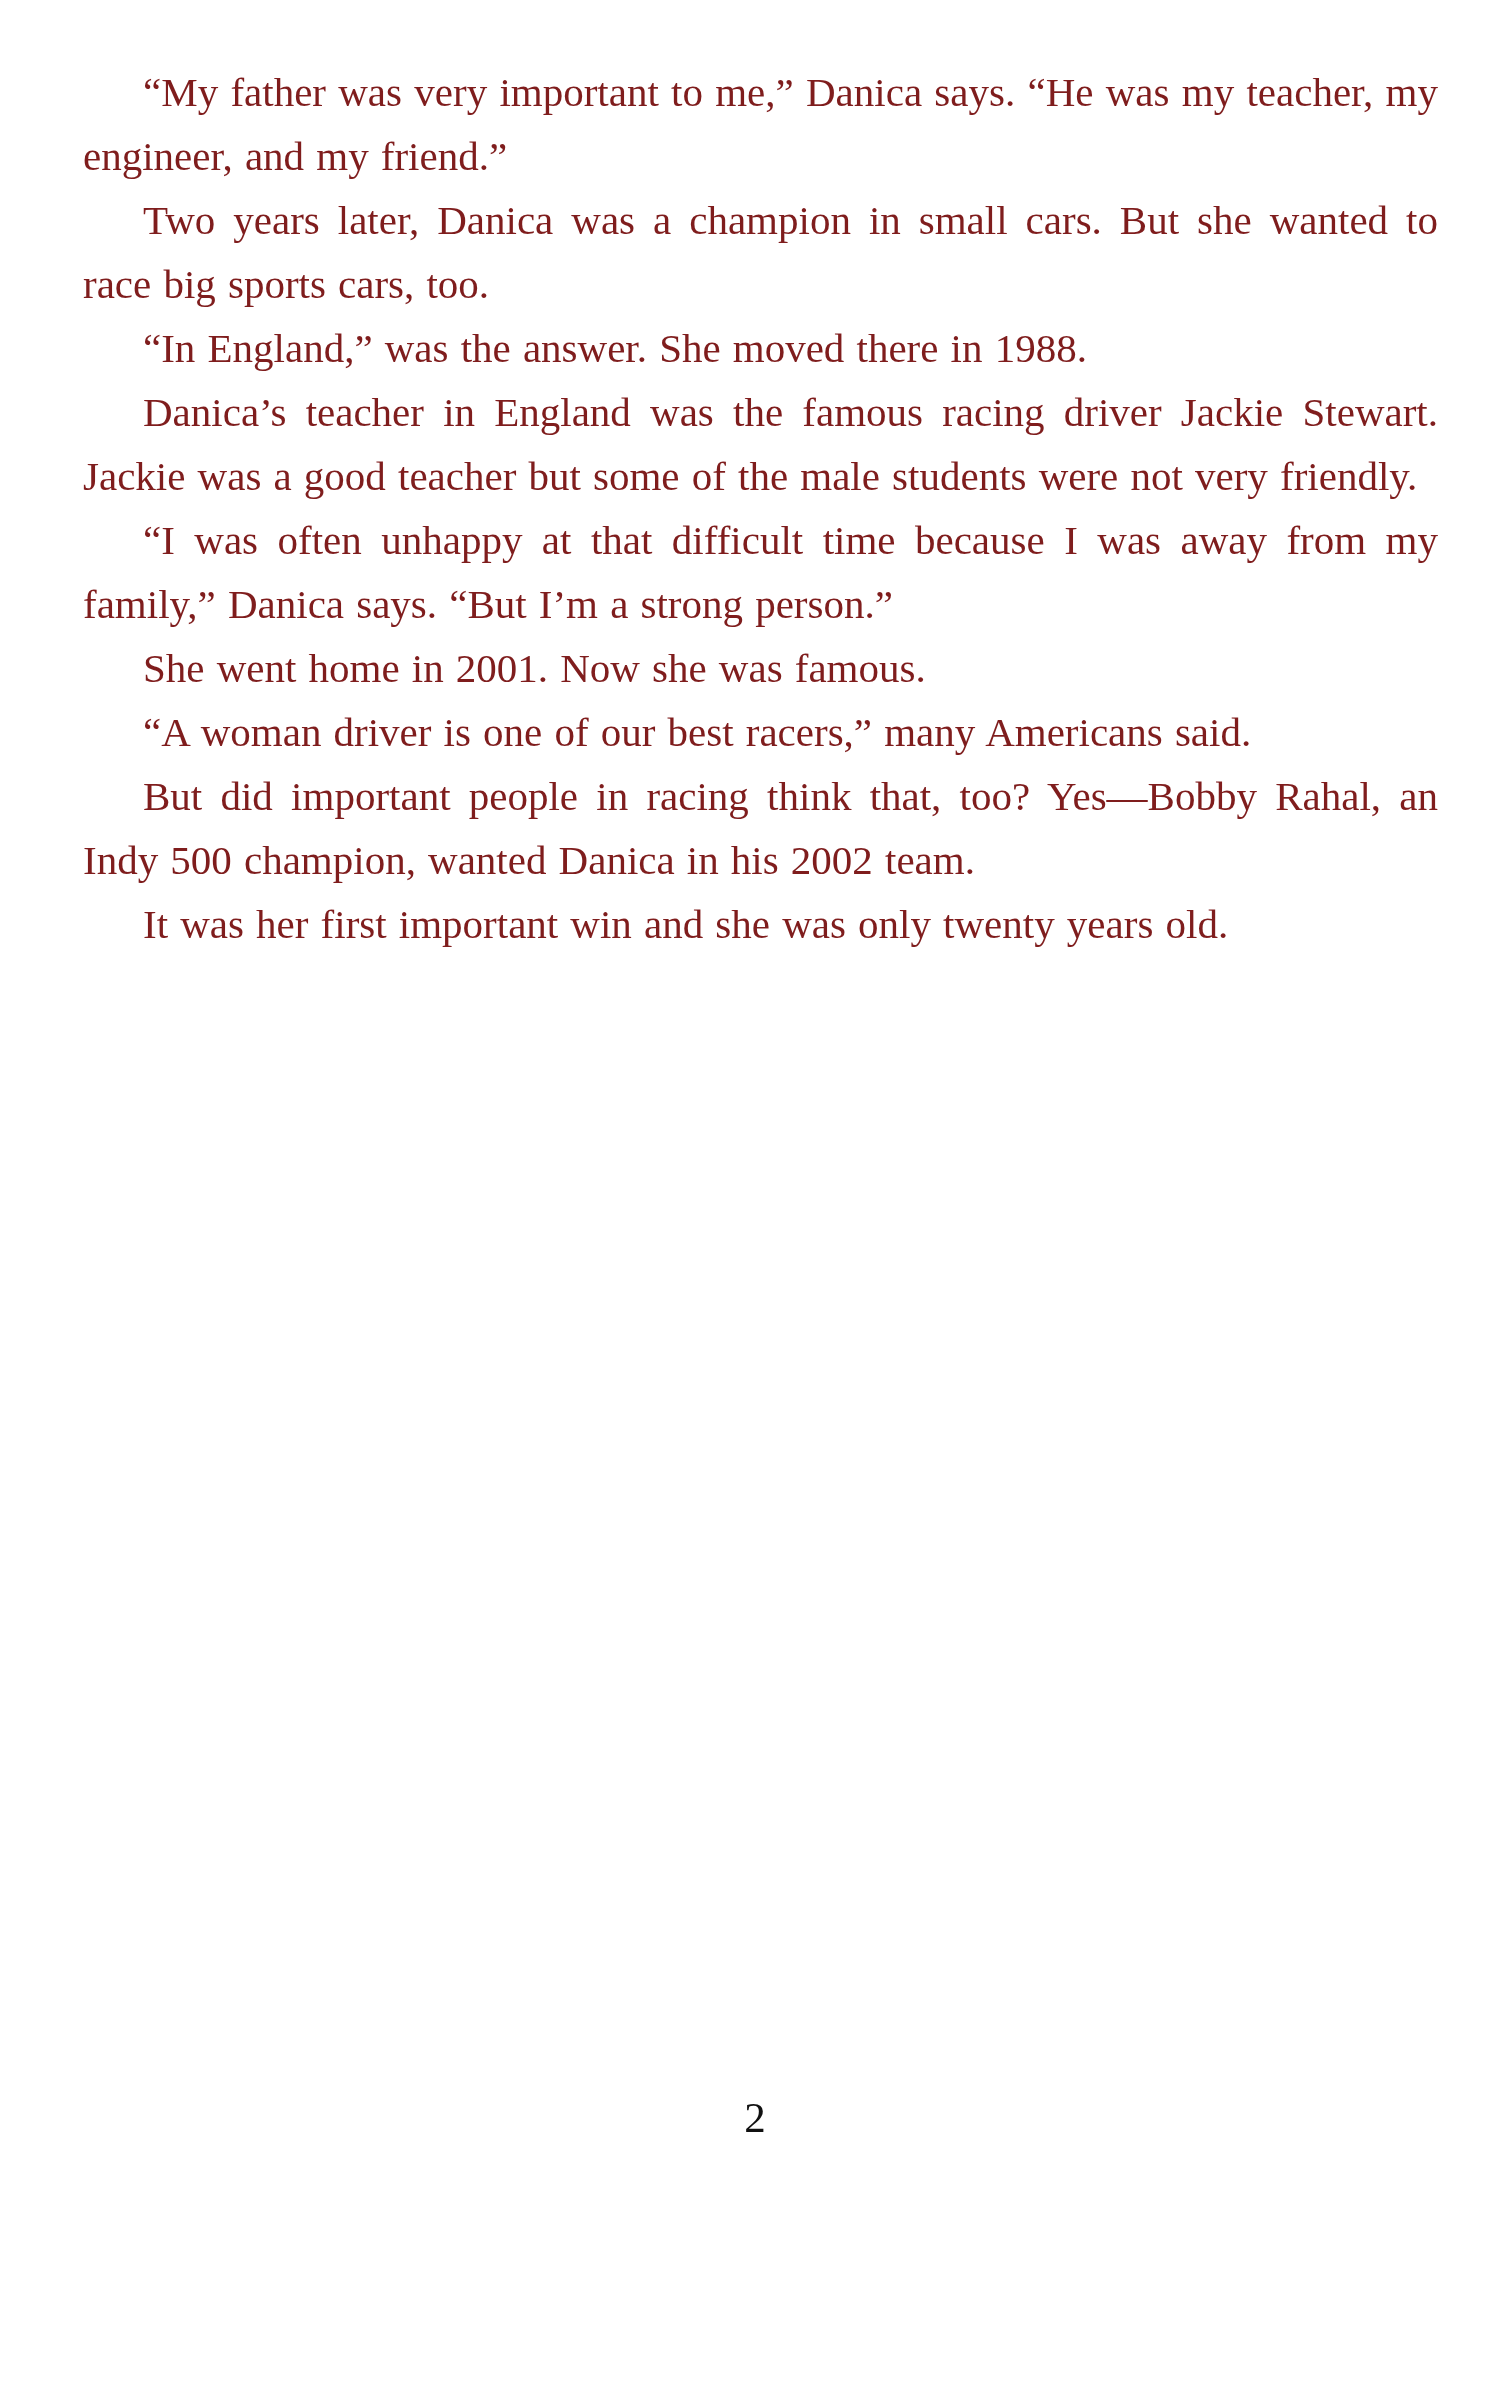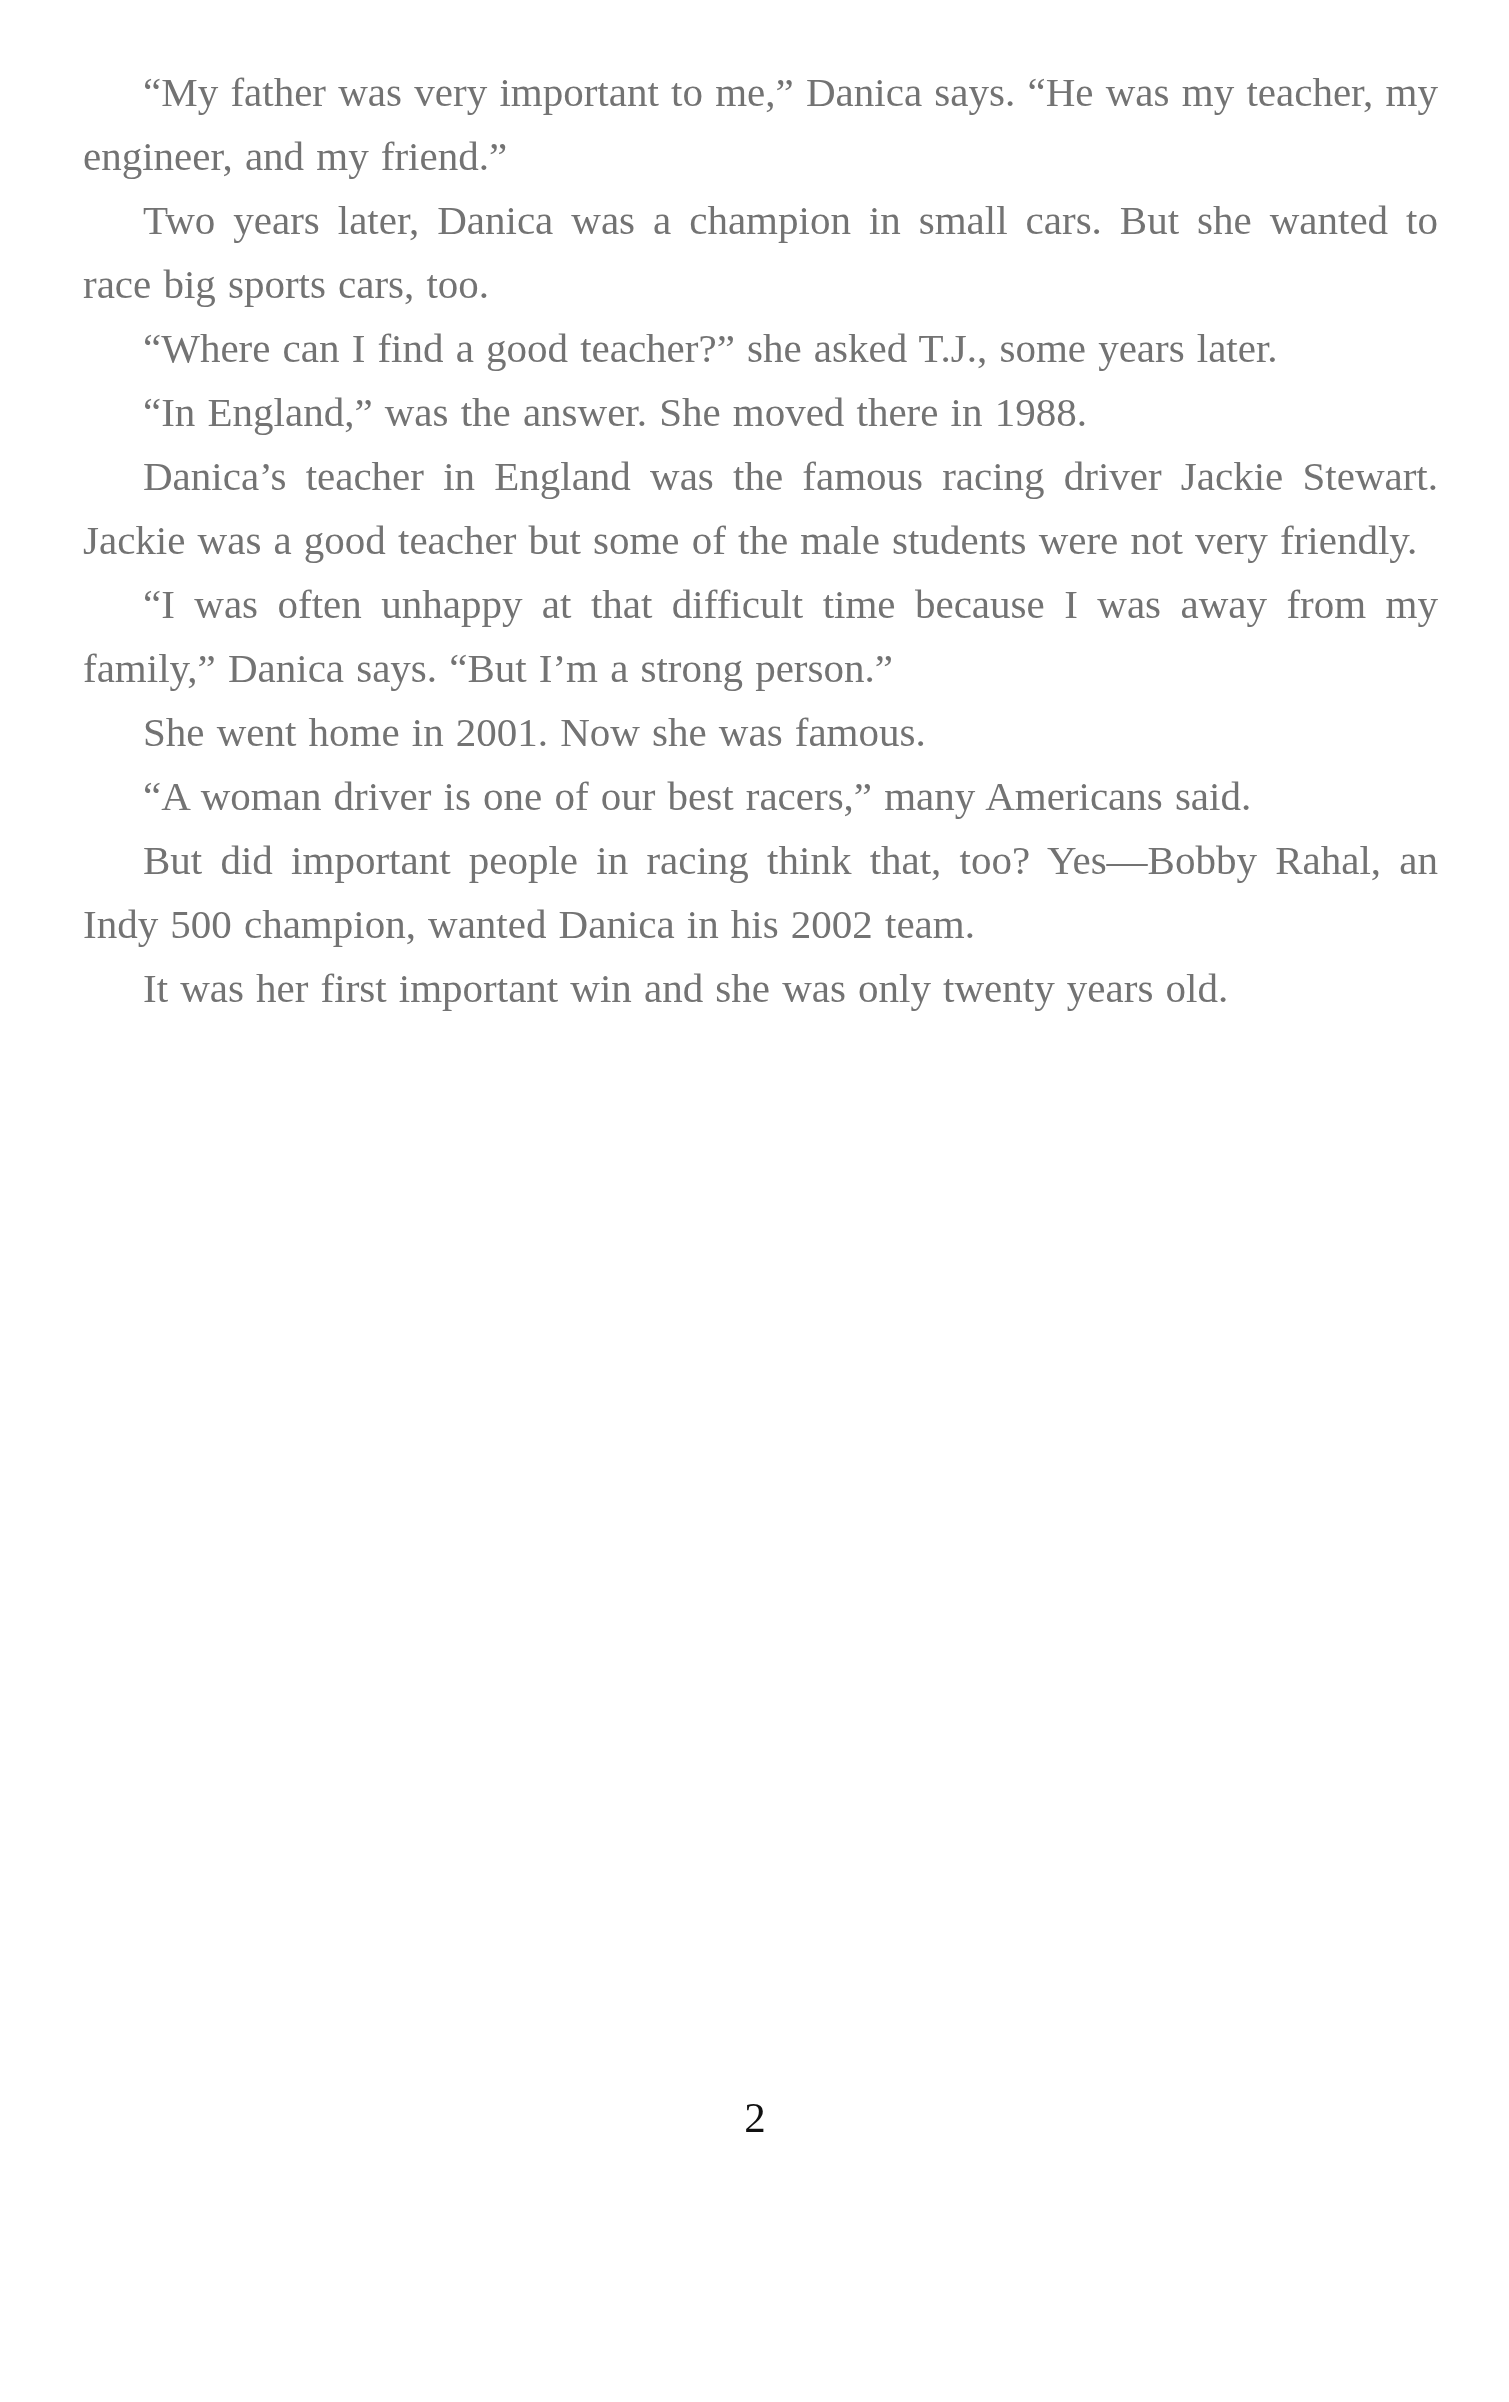--- a/index.html
+++ b/index.html
@@ -14,21 +14,21 @@
     background: #ffffff;
     box-sizing: border-box;
     overflow: hidden;
   }
   .text-block {
     position: absolute;
     top: 60px;
     left: 83px;
     width: 1355px;
     font-family: "Liberation Serif", "DejaVu Serif", serif;
-    color: #737373;
+    color: #7f1d1d;
   }
   .text-block p {
     margin: 0;
     padding: 0;
     font-size: 41px;
     line-height: 64px;
     text-align: justify;
     text-indent: 60px;
     word-spacing: 1.9px;
   }
@@ -44,21 +44,20 @@
     color: #111111;
   }
 </style>
 </head>
 <body>
 
 <div class="scan-page">
   <div class="text-block">
     <p>“My father was very important to me,” Danica says. “He was my teacher, my engineer, and my friend.”</p>
     <p>Two years later, Danica was a champion in small cars. But she wanted to race big sports cars, too.</p>
-    <p>“Where can I find a good teacher?” she asked T.J., some years later.</p>
     <p>“In England,” was the answer. She moved there in 1988.</p>
     <p>Danica’s teacher in England was the famous racing driver Jackie Stewart. Jackie was a good teacher but some of the male students were not very friendly.</p>
     <p>“I was often unhappy at that difficult time because I was away from my family,” Danica says. “But I’m a strong person.”</p>
     <p>She went home in 2001. Now she was famous.</p>
     <p>“A woman driver is one of our best racers,” many Americans said.</p>
     <p>But did important people in racing think that, too? Yes—Bobby Rahal, an Indy 500 champion, wanted Danica in his 2002 team.</p>
     <p>It was her first important win and she was only twenty years old.</p>
   </div>
   <div class="page-number">2</div>
 </div>

